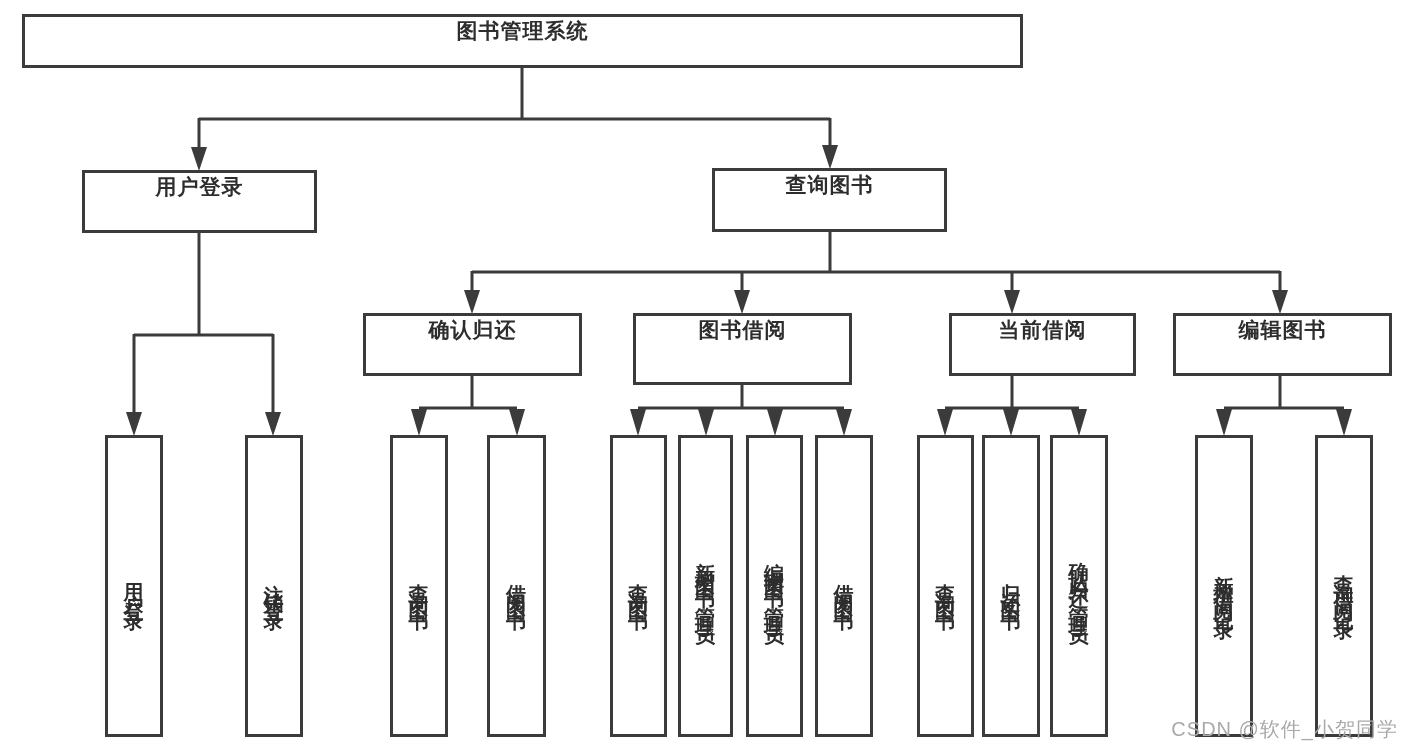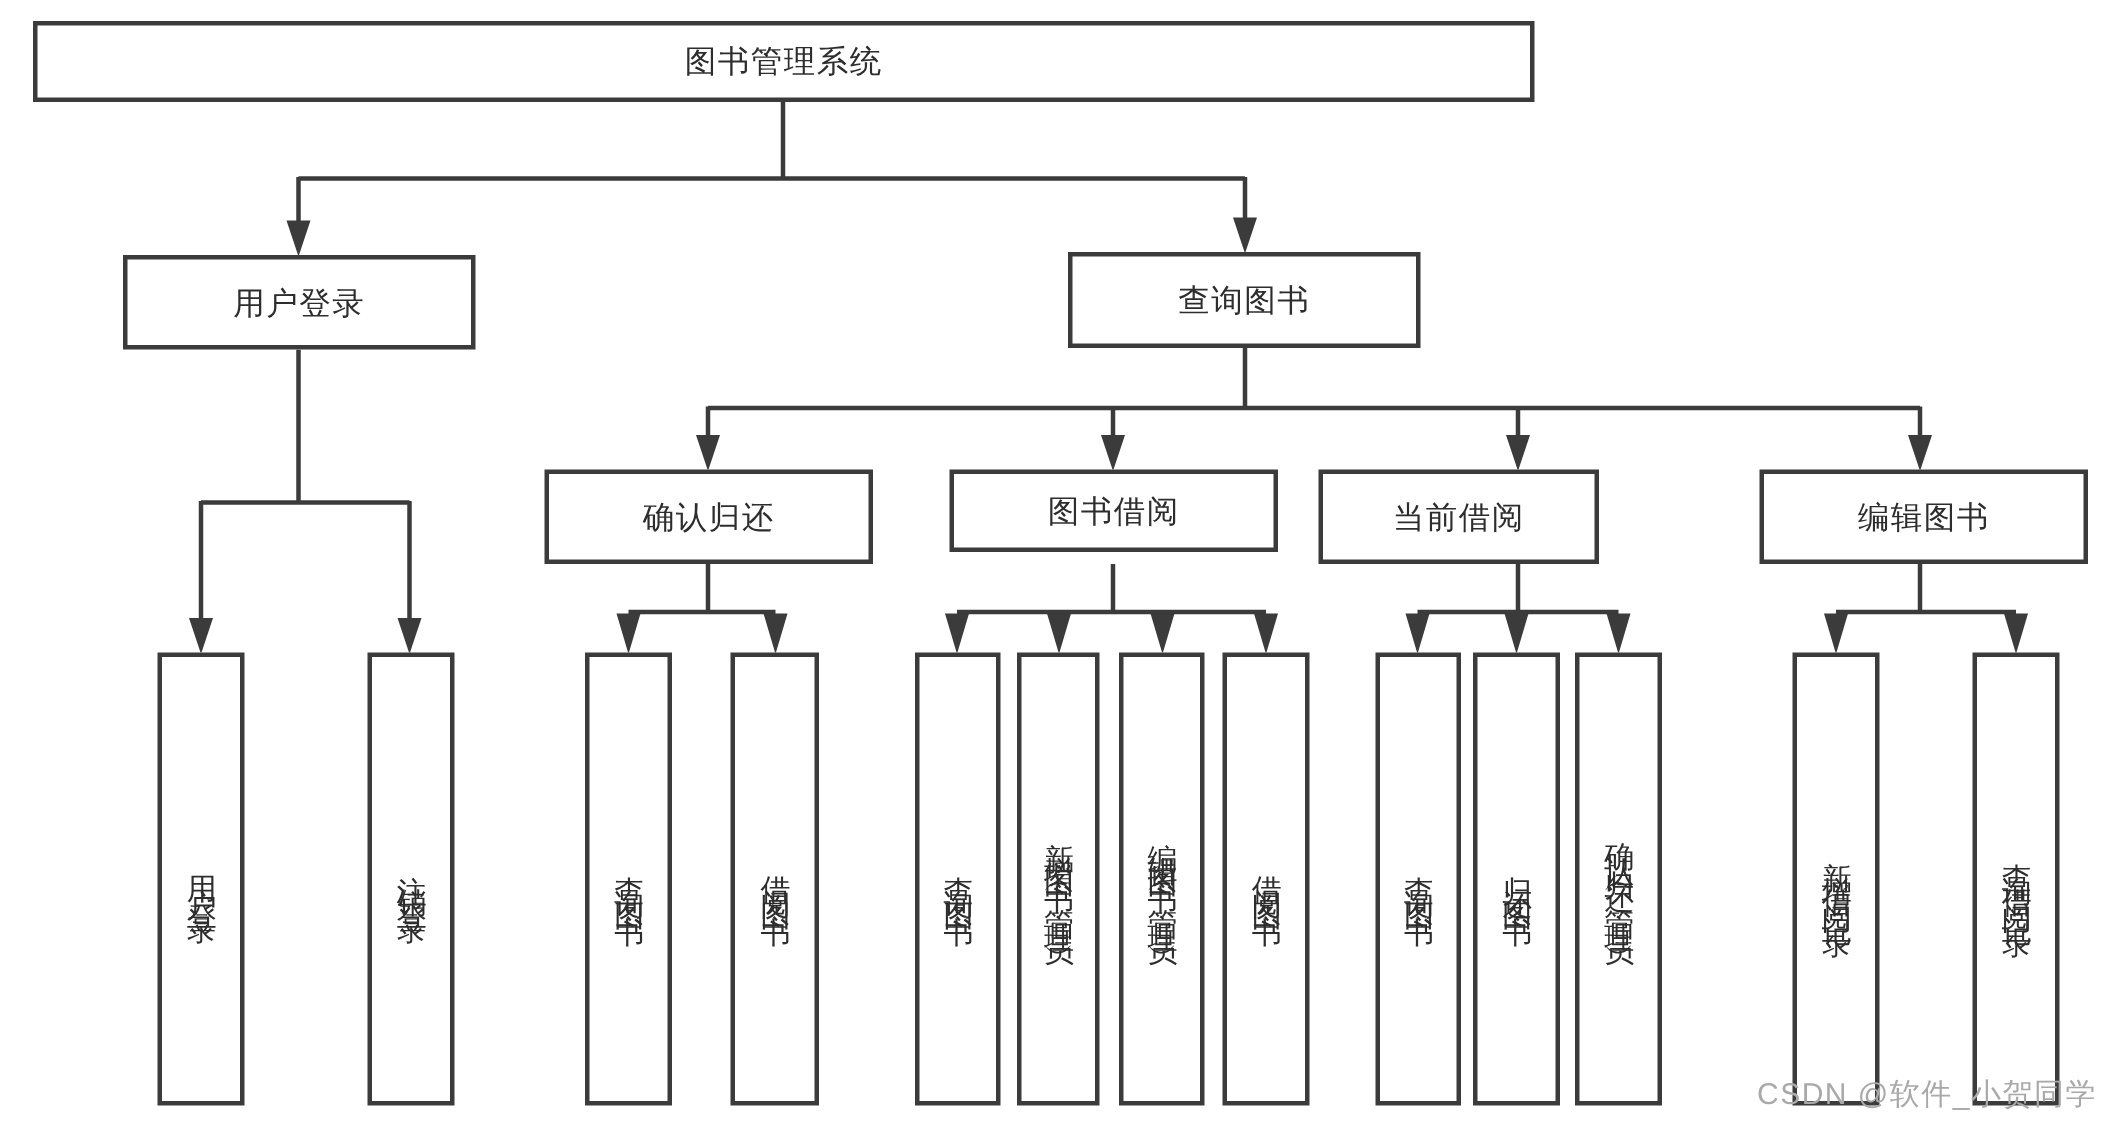--- a/index.html
+++ b/index.html
@@ -12,21 +12,21 @@
   .canvas{
     position:relative;width:1405px;height:747px;background:var(--bg);
     font-family:"Liberation Sans","DejaVu Sans",sans-serif;overflow:hidden;
   }
   .connector-layer{position:absolute;left:0;top:0;pointer-events:none;}
   .connector-layer line{stroke:var(--line);stroke-width:3;}
   .connector-layer polygon{fill:var(--line);}
   .box{
     position:absolute;box-sizing:border-box;background:#fff;
     border:3px solid var(--line);color:var(--text);
-    display:flex;align-items:center;justify-content:center;text-align:center;
+    display:flex;justify-content:center;text-align:center;font-weight:bold;
   }
   .hlabel{font-size:21px;letter-spacing:1px;white-space:nowrap;}
   .vtext{
     writing-mode:vertical-rl;text-orientation:mixed;
     font-size:20px;letter-spacing:9px;line-height:1.2;white-space:nowrap;
   }
   .watermark{
     position:absolute;top:716px;right:7px;font-size:20px;
     color:var(--watermark);letter-spacing:1px;white-space:nowrap;
   }
@@ -94,24 +94,24 @@
   <div class="box" style="left:82px;top:170px;width:235px;height:63px">
     <span class="hlabel">用户登录</span>
   </div>
   <div class="box" style="left:712px;top:168px;width:235px;height:64px">
     <span class="hlabel">查询图书</span>
   </div>
 
   <div class="box" style="left:363px;top:313px;width:219px;height:63px">
     <span class="hlabel">确认归还</span>
   </div>
-  <div class="box" style="left:633px;top:313px;width:219px;height:55px">
+  <div class="box" style="left:633px;top:313px;width:219px;height:72px">
     <span class="hlabel">图书借阅</span>
   </div>
-  <div class="box" style="left:879px;top:313px;width:187px;height:63px">
+  <div class="box" style="left:949px;top:313px;width:187px;height:63px">
     <span class="hlabel">当前借阅</span>
   </div>
   <div class="box" style="left:1173px;top:313px;width:219px;height:63px">
     <span class="hlabel">编辑图书</span>
   </div>
 
   <div class="box" style="left:105px;top:435px;width:58px;height:302px">
     <span class="vtext">用户登录</span>
   </div>
   <div class="box" style="left:245px;top:435px;width:58px;height:302px">

